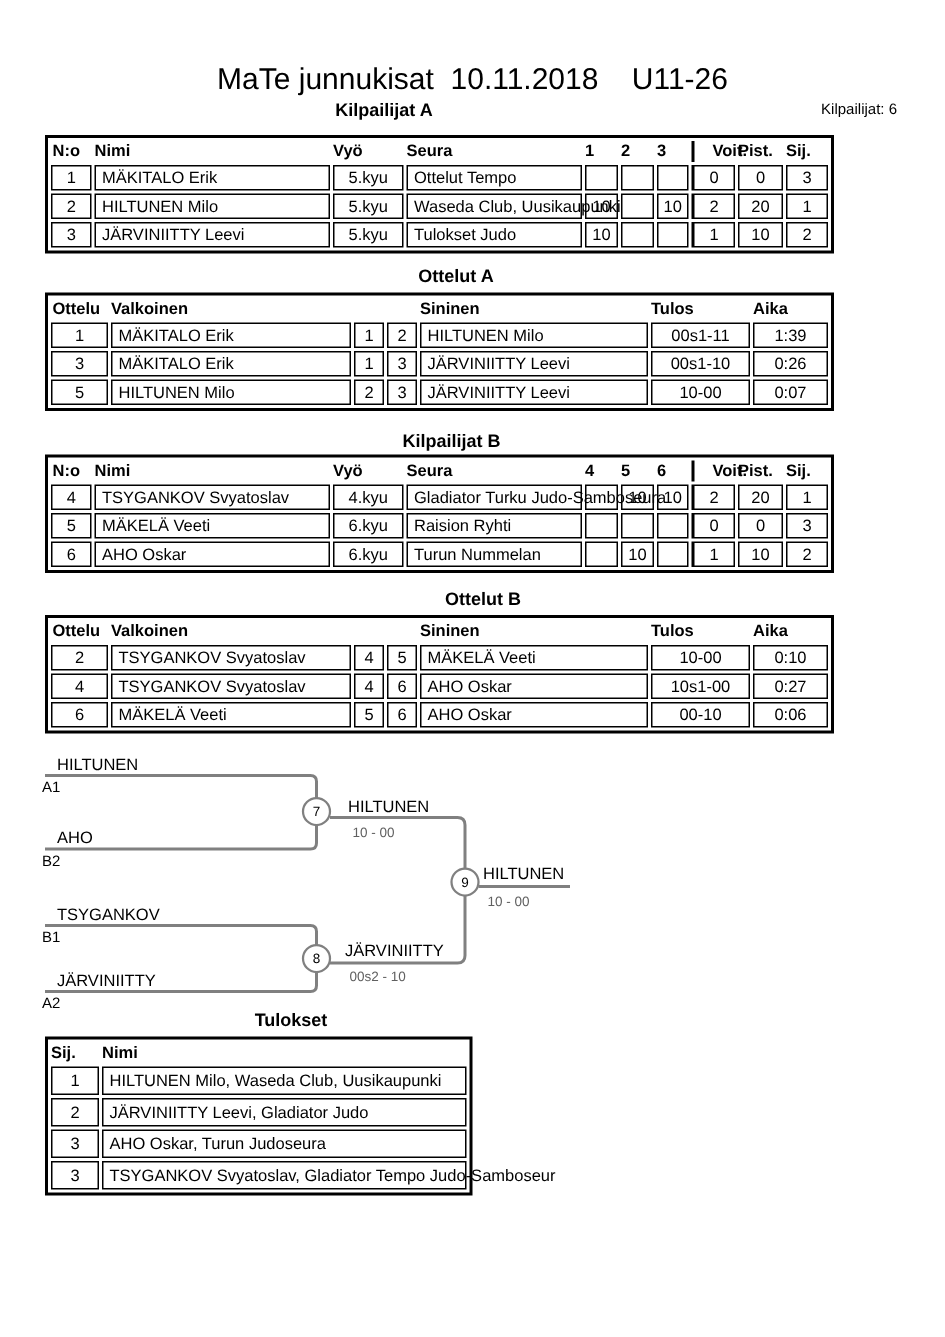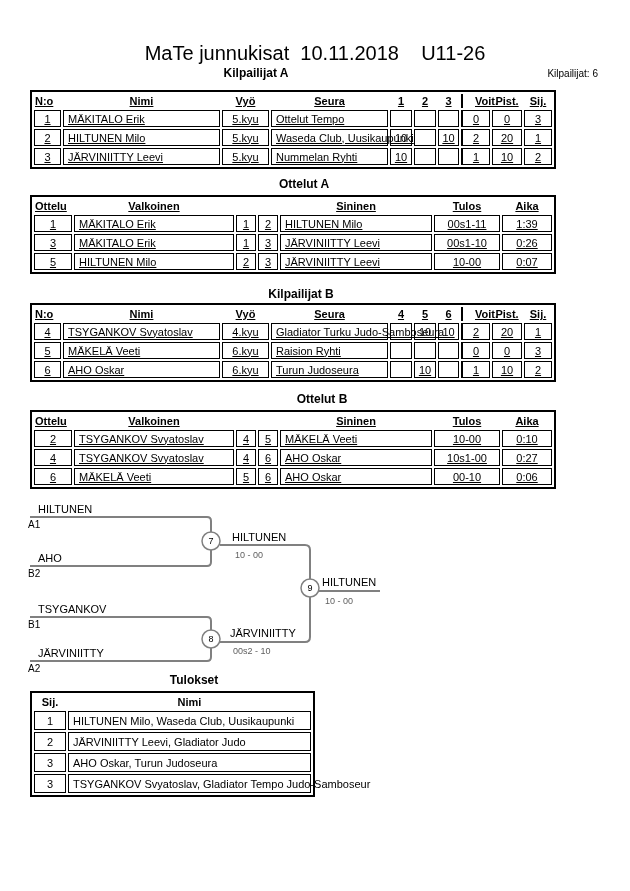--- a/index.html
+++ b/index.html
@@ -6,24 +6,24 @@
   .page{position:relative;width:630px;height:891px;background:#ffffff;
         font-family:"Liberation Sans",sans-serif;color:#000;overflow:hidden;}
 
   .title{position:absolute;top:42px;left:0;width:100%;text-align:center;
          font-size:20px;font-weight:normal;white-space:pre;}
   .stitle{position:absolute;font-size:12px;font-weight:bold;transform:translateX(-50%);white-space:nowrap;padding-left:28px;}
   .count{position:absolute;top:68px;right:32px;font-size:10px;}
 
   table{position:absolute;left:30px;border:2px solid #000;border-collapse:separate;
         border-spacing:2px;table-layout:fixed;background:#fff;}
-  .ktable,.otable{width:526px;text-decoration:underline;}
+  .ktable,.otable{width:526px;}
   .ttable{width:285px;}
   th,td{font-size:11px;padding:0;margin:0;white-space:nowrap;overflow:visible;}
-  th{border:none;font-weight:bold;height:14px;text-align:center;}
+  th{border:none;font-weight:bold;height:14px;text-align:left;}
   td{border:1px solid #000;background:transparent;height:15px;text-align:center;}
   .ttable td{height:17px;}
   .l{text-align:left;padding-left:4px;}
   .hl{text-align:left;padding-left:1px;}
   .thick{border-left:2px solid #000;}
   th.thick{border:none;border-left:2px solid #000;padding-left:12px;}
 
   .bracket{position:absolute;left:25px;top:495px;}
   .bracket path{fill:none;stroke:#808080;stroke-width:2;}
   .bracket circle{fill:#fff;stroke:#808080;stroke-width:1.5;}
@@ -88,21 +88,21 @@
       <td></td>
       <td>10</td>
       <td class="thick">2</td>
       <td>20</td>
       <td>1</td>
     </tr>
     <tr>
       <td>3</td>
       <td class="l">JÄRVINIITTY Leevi</td>
       <td>5.kyu</td>
-      <td class="l">Nummelan Ryhti</td>
+      <td class="l">Tulokset Judo</td>
       <td>10</td>
       <td></td>
       <td></td>
       <td class="thick">1</td>
       <td>10</td>
       <td>2</td>
     </tr>
   </tbody>
     </table>
 
@@ -207,21 +207,21 @@
       <td></td>
       <td></td>
       <td class="thick">0</td>
       <td>0</td>
       <td>3</td>
     </tr>
     <tr>
       <td>6</td>
       <td class="l">AHO Oskar</td>
       <td>6.kyu</td>
-      <td class="l">Turun Judoseura</td>
+      <td class="l">Turun Nummelan</td>
       <td></td>
       <td>10</td>
       <td></td>
       <td class="thick">1</td>
       <td>10</td>
       <td>2</td>
     </tr>
   </tbody>
     </table>
 

